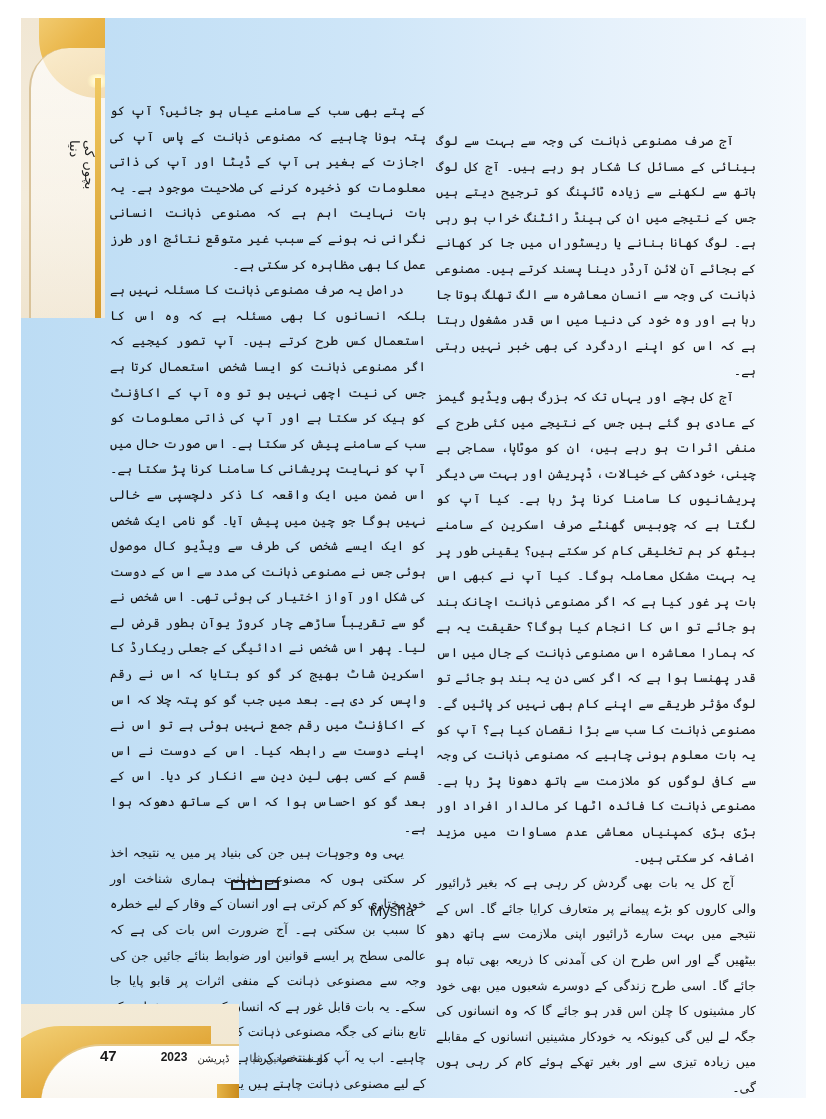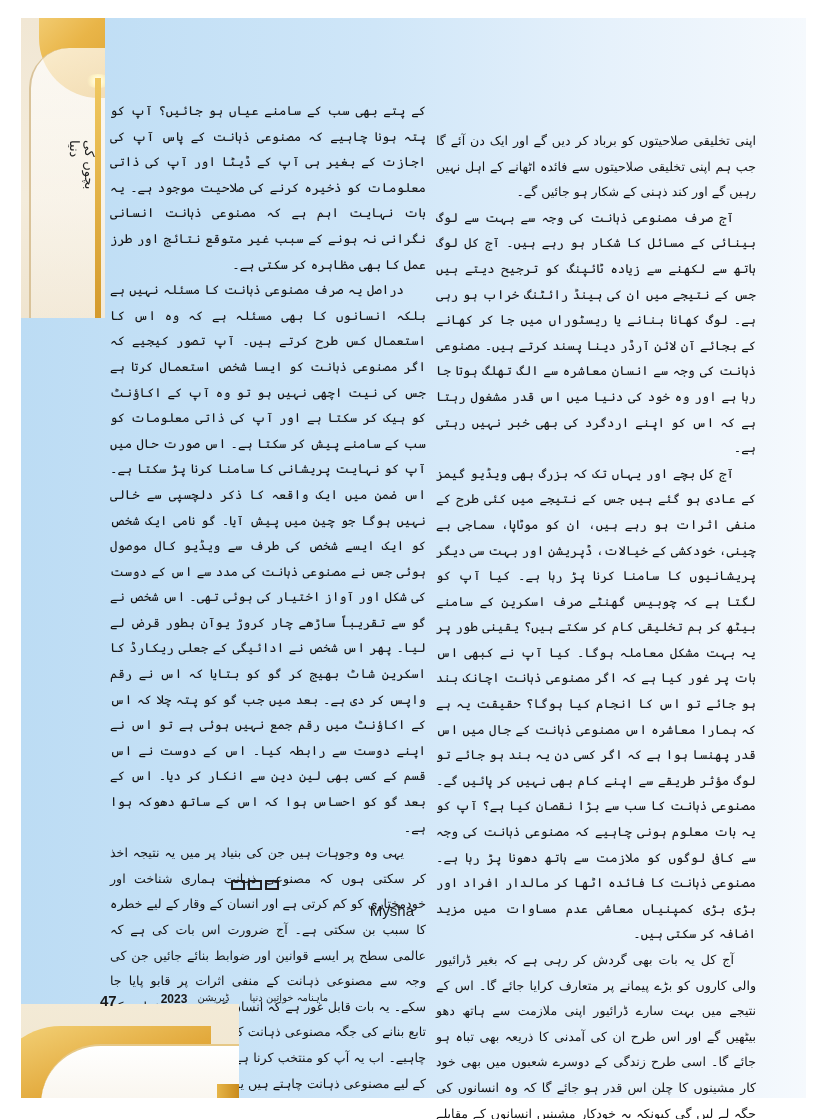--- a/index.html
+++ b/index.html
@@ -50,22 +50,22 @@
   .footer-band .white-curve {
     position: absolute; left: 20px; top: 40px; width: 260px; height: 90px;
     border-radius: 60px 0 0 0; background: linear-gradient(180deg, #ffffff, #f6f0e4);
     border-top: 2px solid #e6c887;
   }
   .footer-band .right-stripe {
     position: absolute; right: 0; bottom: 0; width: 22px; height: 14px;
     background: linear-gradient(90deg, #e6b548, #c98a1c);
   }
   .footer-text {
-    position: absolute; left: 100px; top: 992px; width: 140px; height: 24px;
-    display: flex; align-items: flex-start; justify-content: space-between;
+    position: absolute; left: 100px; top: 1040px; width: 140px; height: 24px;
+    display: flex; align-items: flex-end; justify-content: space-between;
   }
   .page-number { font-family: "Liberation Sans", sans-serif; font-weight: bold; font-size: 15px; color: #1a1a1a; }
   .year { font-family: "Liberation Sans", sans-serif; font-weight: bold; font-size: 12px; color: #1a1a1a; margin-left: 44px; }
   .month { font-family: "DejaVu Serif", serif; font-size: 10px; color: #222; margin-left: 10px; direction: rtl; }
   .magazine { font-family: "DejaVu Serif", serif; font-size: 10px; color: #222; margin-left: 20px; direction: rtl; white-space: nowrap; }
 
   .col {
     position: absolute; direction: rtl; text-align: justify; text-align-last: right;
     font-family: "DejaVu Serif", serif; font-size: 12.6px; line-height: 25.6px; color: #151515;
   }
@@ -90,21 +90,20 @@
 
 <div class="deco-top">
   <div class="gold-arc"></div>
   <div class="white-arc"></div>
   <div class="glow"></div>
   <div class="gold-stripe"></div>
 </div>
 <div class="side-title">بچوں کی دنیا</div>
 
 <div class="col col-right">
-  <p>اپنی تخلیقی صلاحیتوں کو برباد کر دیں گے اور ایک دن آئے گا جب ہم اپنی تخلیقی صلاحیتوں سے فائدہ اٹھانے کے اہل نہیں رہیں گے اور کند ذہنی کے شکار ہو جائیں گے۔</p>
   <p class="indent">آج صرف مصنوعی ذہانت کی وجہ سے بہت سے لوگ بینائی کے مسائل کا شکار ہو رہے ہیں۔ آج کل لوگ ہاتھ سے لکھنے سے زیادہ ٹائپنگ کو ترجیح دیتے ہیں جس کے نتیجے میں ان کی ہینڈ رائٹنگ خراب ہو رہی ہے۔ لوگ کھانا بنانے یا ریسٹوراں میں جا کر کھانے کے بجائے آن لائن آرڈر دینا پسند کرتے ہیں۔ مصنوعی ذہانت کی وجہ سے انسان معاشرہ سے الگ تھلگ ہوتا جا رہا ہے اور وہ خود کی دنیا میں اس قدر مشغول رہتا ہے کہ اس کو اپنے اردگرد کی بھی خبر نہیں رہتی ہے۔</p>
   <p class="indent">آج کل بچے اور یہاں تک کہ بزرگ بھی ویڈیو گیمز کے عادی ہو گئے ہیں جس کے نتیجے میں کئی طرح کے منفی اثرات ہو رہے ہیں، ان کو موٹاپا، سماجی بے چینی، خودکشی کے خیالات، ڈپریشن اور بہت سی دیگر پریشانیوں کا سامنا کرنا پڑ رہا ہے۔ کیا آپ کو لگتا ہے کہ چوبیس گھنٹے صرف اسکرین کے سامنے بیٹھ کر ہم تخلیقی کام کر سکتے ہیں؟ یقینی طور پر یہ بہت مشکل معاملہ ہوگا۔ کیا آپ نے کبھی اس بات پر غور کیا ہے کہ اگر مصنوعی ذہانت اچانک بند ہو جائے تو اس کا انجام کیا ہوگا؟ حقیقت یہ ہے کہ ہمارا معاشرہ اس مصنوعی ذہانت کے جال میں اس قدر پھنسا ہوا ہے کہ اگر کسی دن یہ بند ہو جائے تو لوگ مؤثر طریقے سے اپنے کام بھی نہیں کر پائیں گے۔ مصنوعی ذہانت کا سب سے بڑا نقصان کیا ہے؟ آپ کو یہ بات معلوم ہونی چاہیے کہ مصنوعی ذہانت کی وجہ سے کافی لوگوں کو ملازمت سے ہاتھ دھونا پڑ رہا ہے۔ مصنوعی ذہانت کا فائدہ اٹھا کر مالدار افراد اور بڑی بڑی کمپنیاں معاشی عدم مساوات میں مزید اضافہ کر سکتی ہیں۔</p>
   <p class="indent">آج کل یہ بات بھی گردش کر رہی ہے کہ بغیر ڈرائیور والی کاروں کو بڑے پیمانے پر متعارف کرایا جائے گا۔ اس کے نتیجے میں بہت سارے ڈرائیور اپنی ملازمت سے ہاتھ دھو بیٹھیں گے اور اس طرح ان کی آمدنی کا ذریعہ بھی تباہ ہو جائے گا۔ اسی طرح زندگی کے دوسرے شعبوں میں بھی خود کار مشینوں کا چلن اس قدر ہو جائے گا کہ وہ انسانوں کی جگہ لے لیں گی کیونکہ یہ خودکار مشینیں انسانوں کے مقابلے میں زیادہ تیزی سے اور بغیر تھکے ہوئے کام کر رہی ہوں گی۔</p>
 
 </div>
 
 <div class="col col-left">
   <p>کے پتے بھی سب کے سامنے عیاں ہو جائیں؟ آپ کو پتہ ہونا چاہیے کہ مصنوعی ذہانت کے پاس آپ کی اجازت کے بغیر ہی آپ کے ڈیٹا اور آپ کی ذاتی معلومات کو ذخیرہ کرنے کی صلاحیت موجود ہے۔ یہ بات نہایت اہم ہے کہ مصنوعی ذہانت انسانی نگرانی نہ ہونے کے سبب غیر متوقع نتائج اور طرز عمل کا بھی مظاہرہ کر سکتی ہے۔</p>
   <p class="indent">دراصل یہ صرف مصنوعی ذہانت کا مسئلہ نہیں ہے بلکہ انسانوں کا بھی مسئلہ ہے کہ وہ اس کا استعمال کس طرح کرتے ہیں۔ آپ تصور کیجیے کہ اگر مصنوعی ذہانت کو ایسا شخص استعمال کرتا ہے جس کی نیت اچھی نہیں ہو تو وہ آپ کے اکاؤنٹ کو ہیک کر سکتا ہے اور آپ کی ذاتی معلومات کو سب کے سامنے پیش کر سکتا ہے۔ اس صورت حال میں آپ کو نہایت پریشانی کا سامنا کرنا پڑ سکتا ہے۔ اس ضمن میں ایک واقعہ کا ذکر دلچسپی سے خالی نہیں ہوگا جو چین میں پیش آیا۔ گو نامی ایک شخص کو ایک ایسے شخص کی طرف سے ویڈیو کال موصول ہوئی جس نے مصنوعی ذہانت کی مدد سے اس کے دوست کی شکل اور آواز اختیار کی ہوئی تھی۔ اس شخص نے گو سے تقریباً ساڑھے چار کروڑ یوآن بطور قرض لے لیا۔ پھر اس شخص نے ادائیگی کے جعلی ریکارڈ کا اسکرین شاٹ بھیج کر گو کو بتایا کہ اس نے رقم واپس کر دی ہے۔ بعد میں جب گو کو پتہ چلا کہ اس کے اکاؤنٹ میں رقم جمع نہیں ہوئی ہے تو اس نے اپنے دوست سے رابطہ کیا۔ اس کے دوست نے اس قسم کے کسی بھی لین دین سے انکار کر دیا۔ اس کے بعد گو کو احساس ہوا کہ اس کے ساتھ دھوکہ ہوا ہے۔</p>
   <p class="indent">یہی وہ وجوہات ہیں جن کی بنیاد پر میں یہ نتیجہ اخذ کر سکتی ہوں کہ مصنوعی ذہانت ہماری شناخت اور خودمختاری کو کم کرتی ہے اور انسان کے وقار کے لیے خطرہ کا سبب بن سکتی ہے۔ آج ضرورت اس بات کی ہے کہ عالمی سطح پر ایسے قوانین اور ضوابط بنائے جائیں جن کی وجہ سے مصنوعی ذہانت کے منفی اثرات پر قابو پایا جا سکے۔ یہ بات قابل غور ہے کہ انسان کو مصنوعی ذہانت کے تابع بنانے کی جگہ مصنوعی ذہانت کو انسان کے تابع بنایا جانا چاہیے۔ اب یہ آپ کو منتخب کرنا ہے کہ آپ دنیا پر حکمرانی کے لیے مصنوعی ذہانت چاہتے ہیں یا انسانی ذہانت۔</p>

